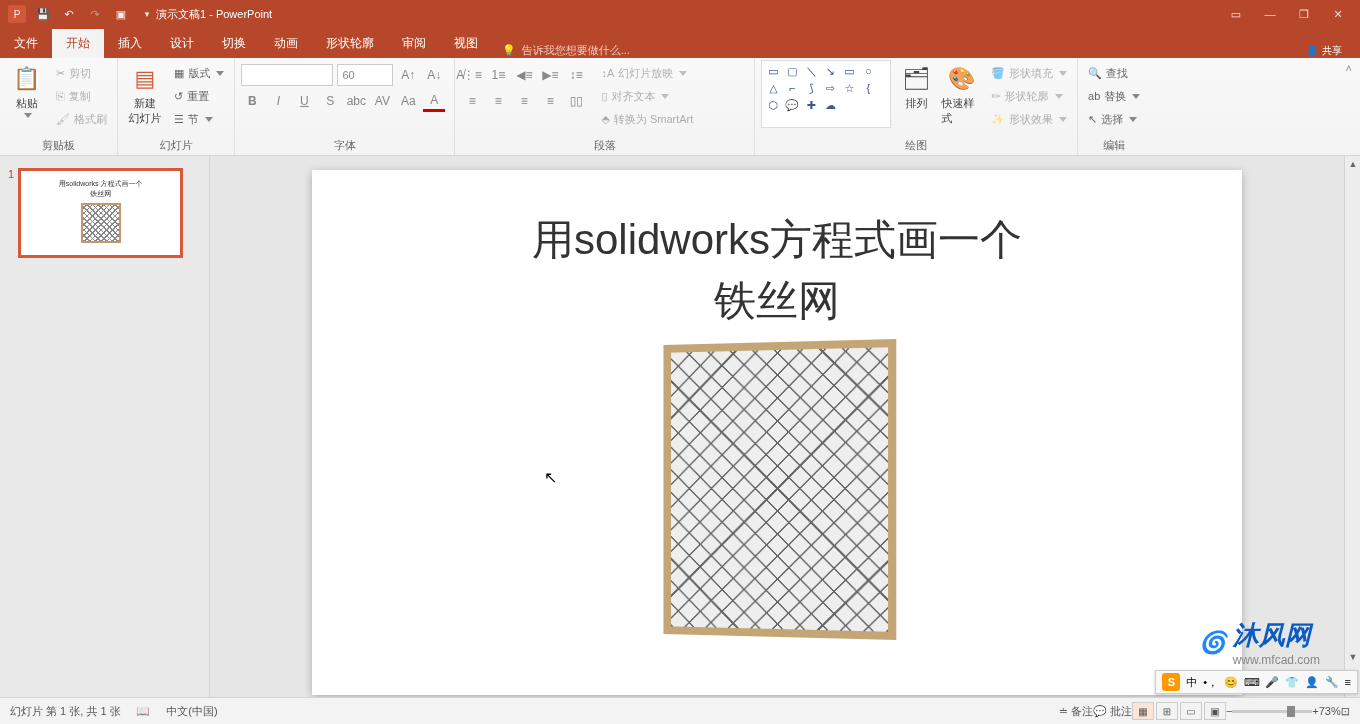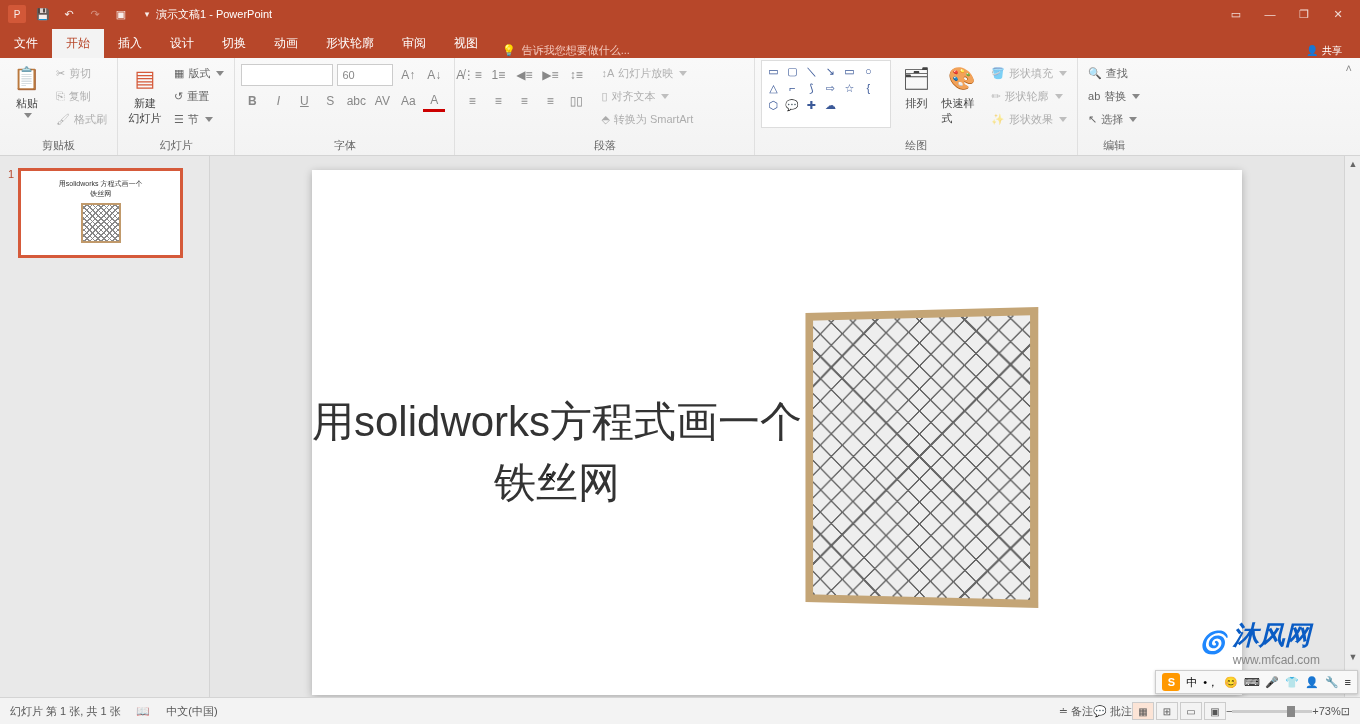--- a/index.html
+++ b/index.html
@@ -31,21 +31,21 @@
 .shapes-gallery{width:130px;height:68px;border:1px solid #ddd;background:#fff;padding:3px;display:flex;flex-wrap:wrap;gap:3px;align-content:flex-start}
 .shape-ico{width:16px;height:14px;display:flex;align-items:center;justify-content:center;color:#3b5998;font-size:11px}
 .workspace{display:flex;height:541px}
 .thumbpanel{width:210px;background:#e9e9e9;border-right:1px solid #d4d4d4;padding:12px 8px}
 .thumb-wrap{display:flex;gap:4px}
 .thumb-num{font-size:11px;color:#b7472a}
 .thumb{width:165px;height:90px;background:#fff;border:3px solid #d55a3a;display:flex;flex-direction:column;align-items:center;padding-top:8px;gap:4px}
 .thumb-title{font-size:7px;color:#333;text-align:center}
 .thumb-img{width:40px;height:40px;background:repeating-linear-gradient(45deg,#888 0 1px,transparent 1px 4px),repeating-linear-gradient(-45deg,#888 0 1px,transparent 1px 4px);border:2px solid #c19a6b}
 .slidearea{flex:1;background:#e6e6e6;display:flex;justify-content:center;padding:14px 0;position:relative;overflow:hidden}
-.slide{width:930px;height:525px;background:#fff;box-shadow:0 2px 8px rgba(0,0,0,.25);display:flex;flex-direction:row;align-items:center;padding-top:40px}
+.slide{width:930px;height:525px;background:#fff;box-shadow:0 2px 8px rgba(0,0,0,.25);display:flex;flex-direction:column;align-items:center;padding-top:40px}
 .slide-title{font-size:42px;color:#333;text-align:center;line-height:1.45;font-weight:300}
 .mesh-img{margin-top:10px;width:235px;height:295px;position:relative;transform:perspective(800px) rotateY(-8deg)}
 .mesh-frame{position:absolute;inset:0;border:8px solid #c4a576;background:repeating-linear-gradient(45deg,#666 0 1.5px,transparent 1.5px 16px),repeating-linear-gradient(-45deg,#666 0 1.5px,transparent 1.5px 16px),#eee}
 .cursor{position:absolute;left:334px;top:312px;font-size:16px;color:#000}
 .watermark{position:absolute;right:24px;bottom:30px;display:flex;align-items:center;gap:6px;font-size:26px;color:#0a5cc4;font-weight:bold;font-style:italic}
 .watermark small{font-size:12px;color:#888;display:block;font-style:normal;font-weight:normal}
 .scrollbar{width:16px;background:#ededed;border-left:1px solid #d4d4d4;position:relative}
 .scroll-arrow{position:absolute;width:16px;height:16px;display:flex;align-items:center;justify-content:center;font-size:9px;color:#666}
 .statusbar{height:27px;background:#f3f3f3;border-top:1px solid #d4d4d4;display:flex;align-items:center;font-size:11px;color:#555;padding:0 10px;gap:16px}
 .status-right{margin-left:auto;display:flex;align-items:center;}

